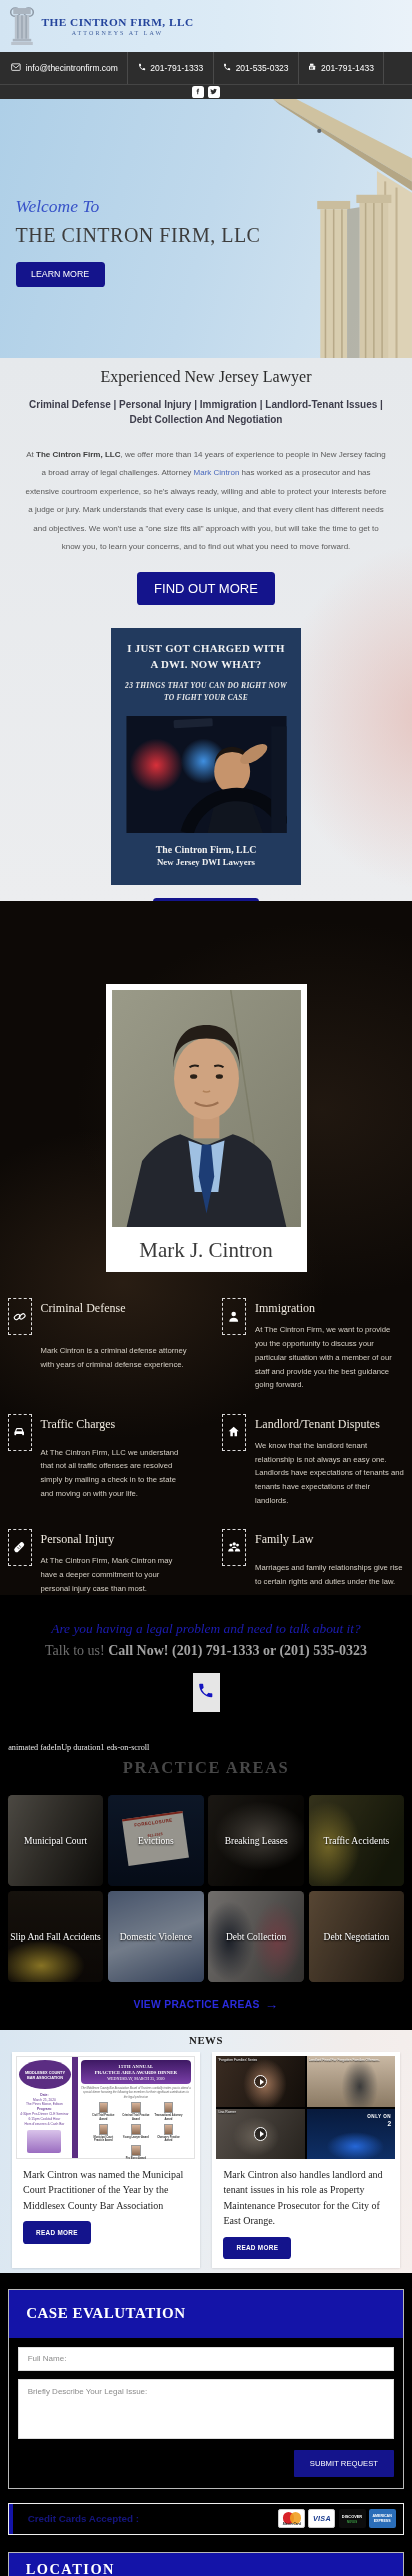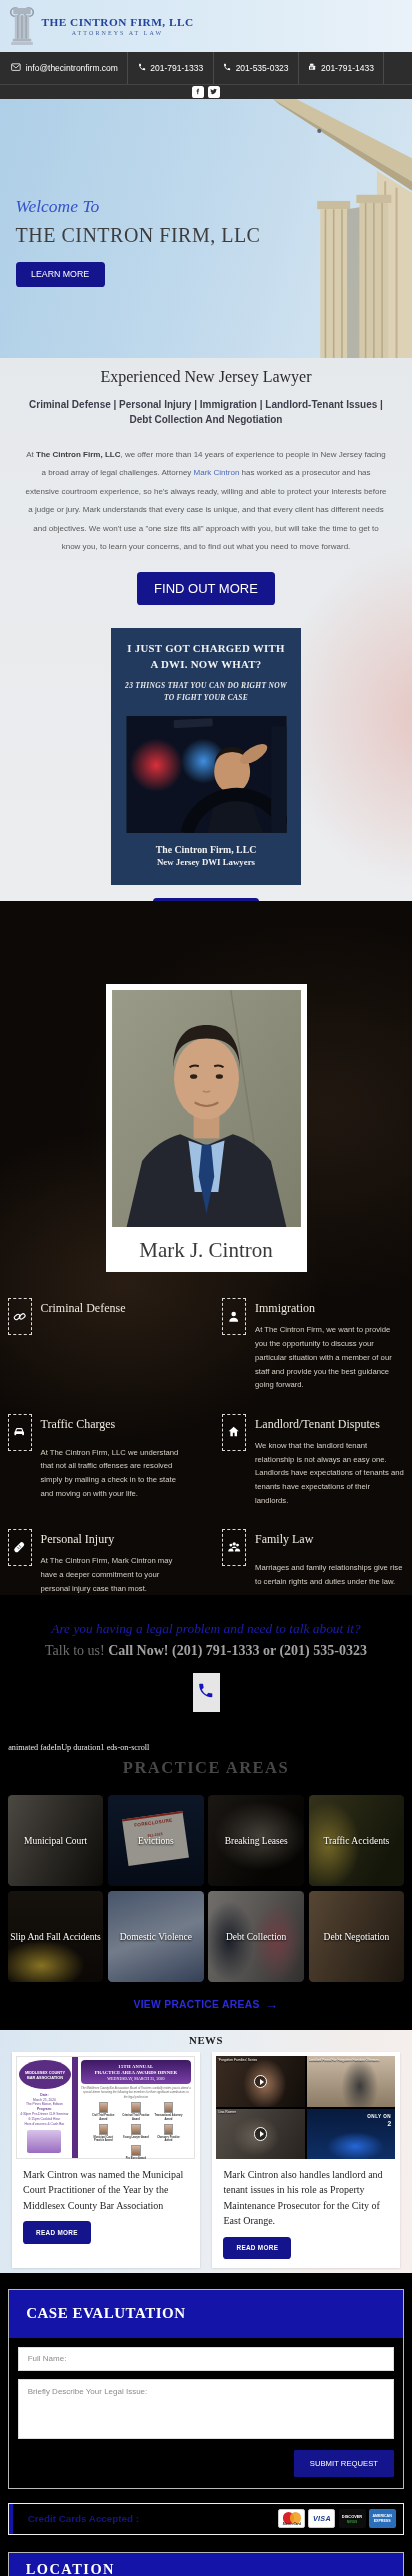--- a/index.html
+++ b/index.html
@@ -331,20 +331,21 @@
     <div class="svc">
       <span class="icon-box">
         <svg width="13.4" height="13.4" viewBox="0 0 24 24">
             <g fill="none" stroke="#fff" stroke-width="2">
               <rect x="2" y="9" width="11" height="7" rx="3.5" transform="rotate(-38 7.5 12.5)"></rect>
               <rect x="11" y="8" width="11" height="7" rx="3.5" transform="rotate(-38 16.5 11.5)"></rect>
             </g>
           </svg>
       </span>
       <h3>Criminal Defense</h3>
+      <p>Mark Cintron is a criminal defense attorney with years of criminal defense experience.</p>
     </div>
     <div class="svc">
       <span class="icon-box">
         <svg width="13.4" height="13.4" viewBox="0 0 24 24" fill="#fff">
             <circle cx="12" cy="7" r="4"></circle>
             <path d="M4 21c0-4.4 3.6-7 8-7s8 2.6 8 7z"></path>
           </svg>
       </span>
       <h3>Immigration</h3>
       <p>At The Cintron Firm, we want to provide you the opportunity to discuss your particular situation with a member of our staff and provide you the best guidance going forward.</p>

